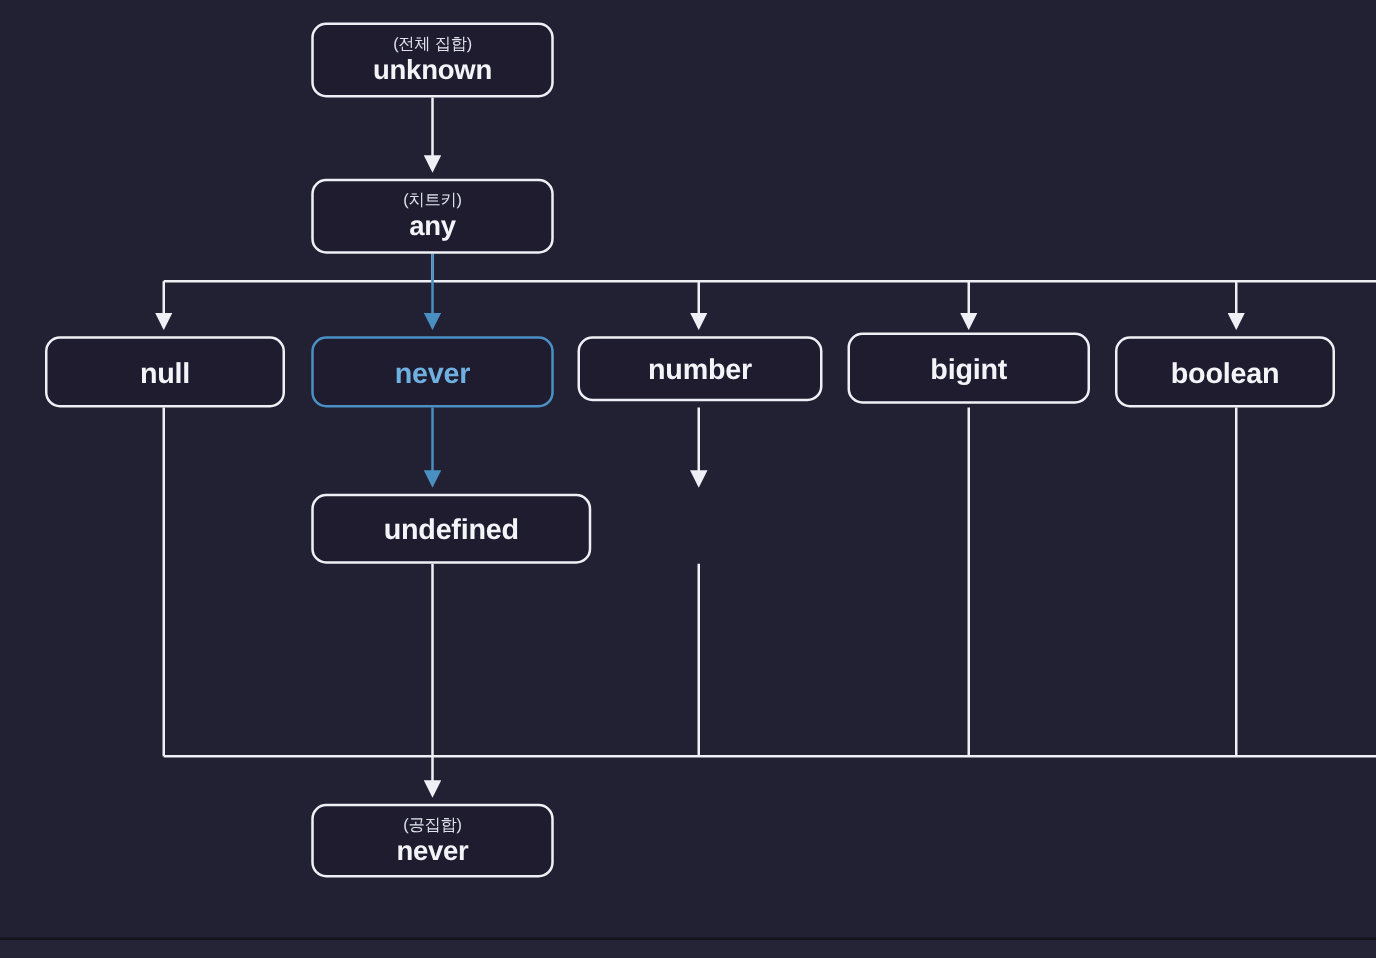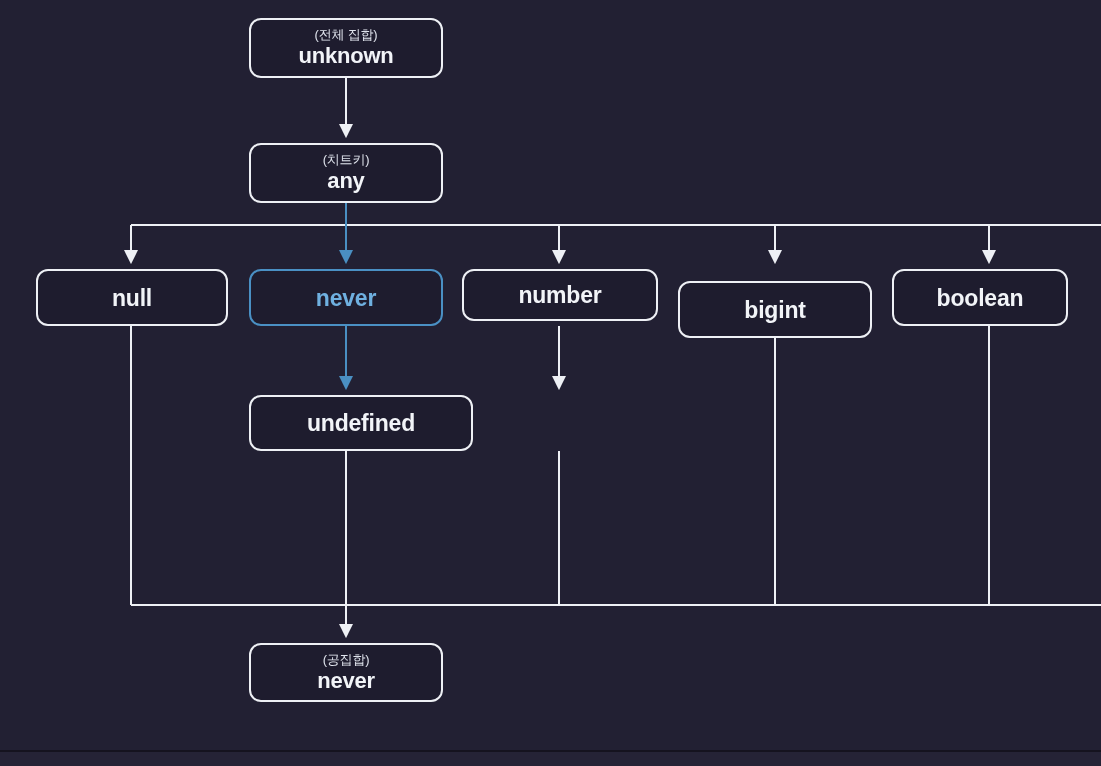--- a/index.html
+++ b/index.html
@@ -155,21 +155,21 @@
   </div>
 
   <div class="node accent" style="left:249px; top:269px; width:194px; height:57px;">
     <span class="lbl">never</span>
   </div>
 
   <div class="node" style="left:462px; top:269px; width:196px; height:52px;">
     <span class="lbl">number</span>
   </div>
 
-  <div class="node" style="left:678px; top:281px; width:194px; height:57px;">
+  <div class="node" style="left:678px; top:266px; width:194px; height:57px;">
     <span class="lbl">bigint</span>
   </div>
 
   <div class="node" style="left:892px; top:269px; width:176px; height:57px;">
     <span class="lbl">boolean</span>
   </div>
 
   <div class="node" style="left:249px; top:395px; width:224px; height:56px;justify-content:center;">
     <span class="lbl">undefined</span>
   </div>

